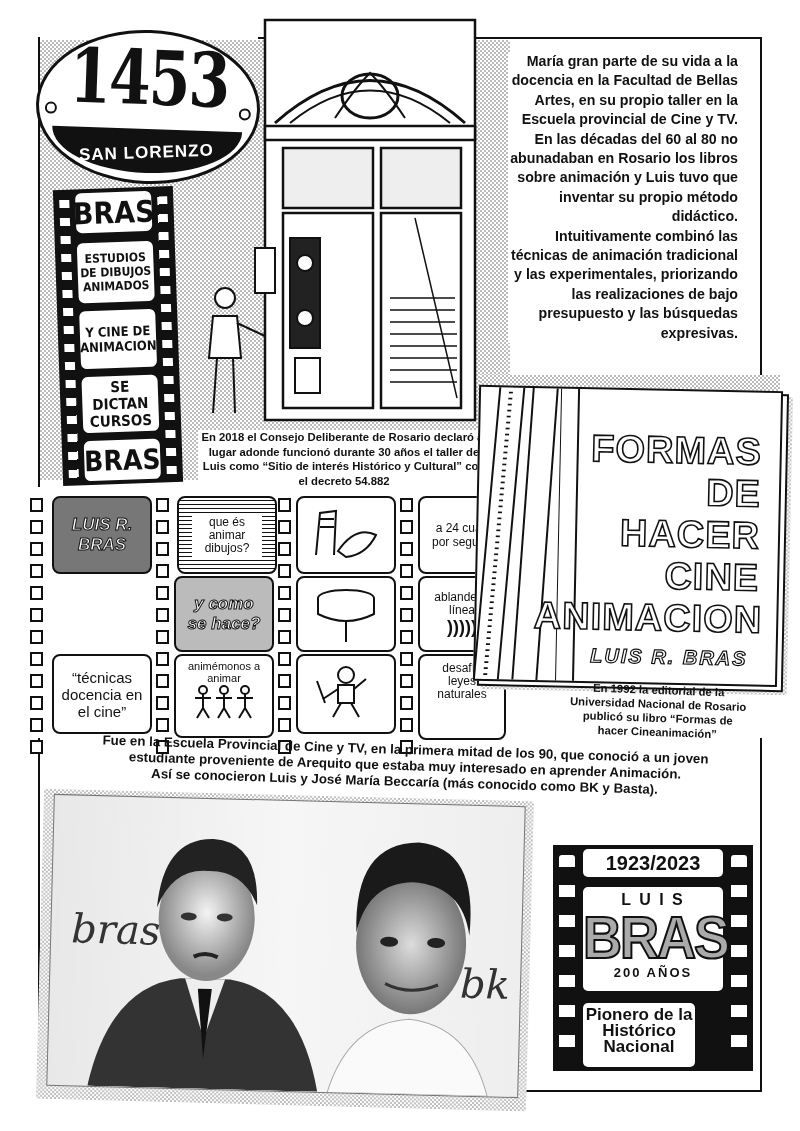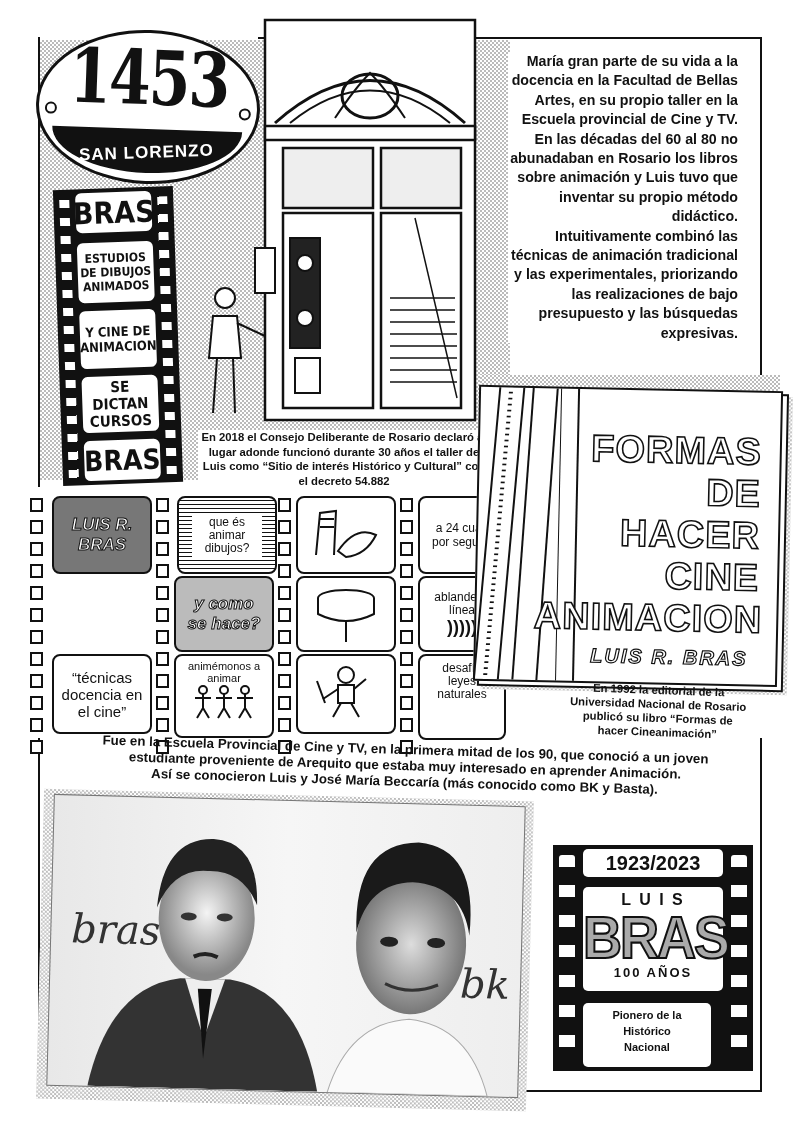--- a/index.html
+++ b/index.html
@@ -313,20 +313,20 @@
 
 <div class="badge">
   <div style="position:absolute;left:6px;top:10px;width:16px;height:210px;background:repeating-linear-gradient(#fff 0 12px,#111 12px 30px);border-radius:3px;"></div>
   <div style="position:absolute;right:6px;top:10px;width:16px;height:210px;background:repeating-linear-gradient(#fff 0 12px,#111 12px 30px);border-radius:3px;"></div>
   <div class="badge-box" style="left:30px;top:4px;width:140px;height:28px;display:flex;align-items:center;justify-content:center;">
     <span style="font-weight:bold;font-size:20px;">1923/2023</span>
   </div>
   <div class="badge-box" style="left:30px;top:42px;width:140px;height:104px;text-align:center;">
     <div style="font-weight:bold;font-size:16px;margin-top:4px;letter-spacing:2px;">L U I S</div>
     <div style="font-weight:bold;font-size:54px;line-height:56px;letter-spacing:-2px;color:#aaa;-webkit-text-stroke:2px #111;transform:scaleY(1.1);">BRAS</div>
-    <div style="font-weight:bold;font-size:13px;letter-spacing:2px;">100 AÑOS</div>
-  </div>
-  <div class="badge-box" style="left:30px;top:158px;width:128px;height:64px;text-align:center;font-weight:bold;font-size:11px;line-height:16px;padding-top:4px;box-sizing:border-box;">
+    <div style="font-weight:bold;font-size:13px;letter-spacing:2px;">200 AÑOS</div>
+  </div>
+  <div class="badge-box" style="left:30px;top:158px;width:112px;height:64px;text-align:center;font-weight:bold;font-size:17px;line-height:16px;padding-top:4px;box-sizing:border-box;">
     <div>Pionero de la</div>
     <div>Histórico</div>
     <div>Nacional</div>
   </div>
 </div>
 
 </body></html>

